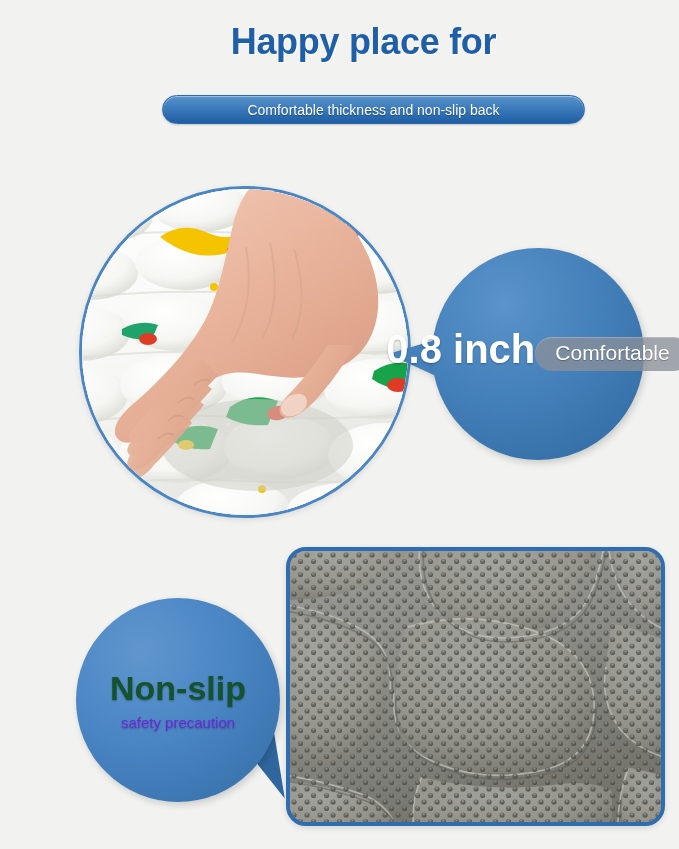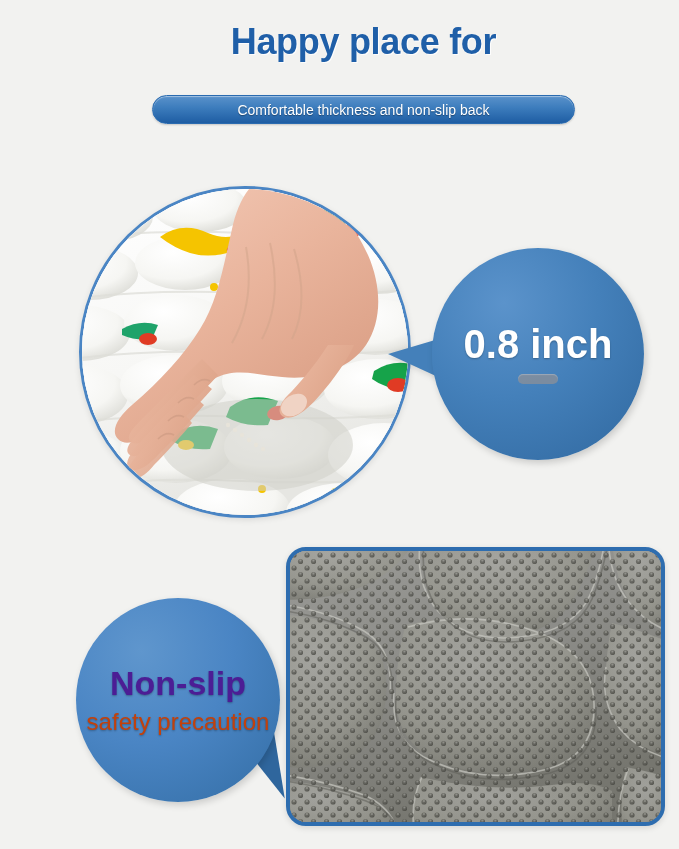--- a/index.html
+++ b/index.html
@@ -40,21 +40,21 @@
     color: #1f5fa8;
     letter-spacing: -0.3px;
     text-shadow: 1px 1px 0 rgba(255,255,255,0.85);
     margin: 0;
     padding: 0;
   }
   .title-line { display: block; }
 
   .subtitle-pill {
     position: absolute;
-    left: 128px;
+    left: 138px;
     top: 95px;
     width: 423px;
     height: 29px;
     border-radius: 15px;
     background: linear-gradient(to bottom, #5a92cb 0%, #3d7dbd 42%, #1e5da3 100%);
     border: 1px solid #2a6bb0;
     box-shadow: inset 0 1px 1px rgba(255,255,255,0.45), 0 1px 2px rgba(0,0,0,0.18);
     display: flex;
     align-items: center;
     justify-content: center;
@@ -113,21 +113,21 @@
     border-right: 74px solid #4480ba;
     filter: drop-shadow(1px 2px 3px rgba(0,0,0,0.14));
   }
   .callout-thickness .ctext-wrap {
     position: absolute;
     left: 48px;
     top: 0;
     width: 212px;
     height: 212px;
     display: flex;
-    flex-direction: column;
+    flex-direction: row;
     align-items: center;
     justify-content: center;
   }
   .thickness-value {
     color: #ffffff;
     font-size: 40px;
     font-weight: bold;
     line-height: 1;
     margin-bottom: 10px;
     text-shadow: 0 1px 2px rgba(0,0,0,0.28);
@@ -200,31 +200,31 @@
     left: 0;
     top: 0;
     width: 204px;
     height: 204px;
     display: flex;
     flex-direction: column;
     align-items: center;
     justify-content: center;
   }
   .nonslip-title {
-    color: #4c1d95;
+    color: #14532d;
     font-size: 34px;
     font-weight: bold;
     line-height: 1;
     margin-bottom: 10px;
     text-shadow: 0 1px 2px rgba(0,0,0,0.3);
     white-space: nowrap;
   }
   .nonslip-sub {
-    color: #c2410c;
-    font-size: 24px;
+    color: #6d28d9;
+    font-size: 15px;
     line-height: 1;
     text-shadow: 0 1px 2px rgba(0,0,0,0.3);
     white-space: nowrap;
   }
 </style>
 </head>
 <body>
 
 <div class="page">
 
@@ -377,20 +377,21 @@
       <rect x="0" y="0" width="326" height="326" fill="none"></rect>
     </svg>
   </div>
 
   <div class="callout-thickness">
     <div class="ctail"></div>
     <div class="cbody"></div>
     <div class="ctext-wrap">
       <div class="thickness-value">0.8 inch</div>
       <div class="thickness-pill">
+        <span class="thickness-pill-line">Comfortable</span>
       </div>
     </div>
   </div>
 
   <div class="photo-rect">
     <svg width="371" height="271" viewBox="0 0 371 271" xmlns="http://www.w3.org/2000/svg" aria-hidden="true">
       <defs>
         <linearGradient id="greyBg" x1="0" y1="0" x2="0.4" y2="1">
           <stop offset="0%" stop-color="#9a9a96"></stop>
           <stop offset="50%" stop-color="#8c8c88"></stop>

